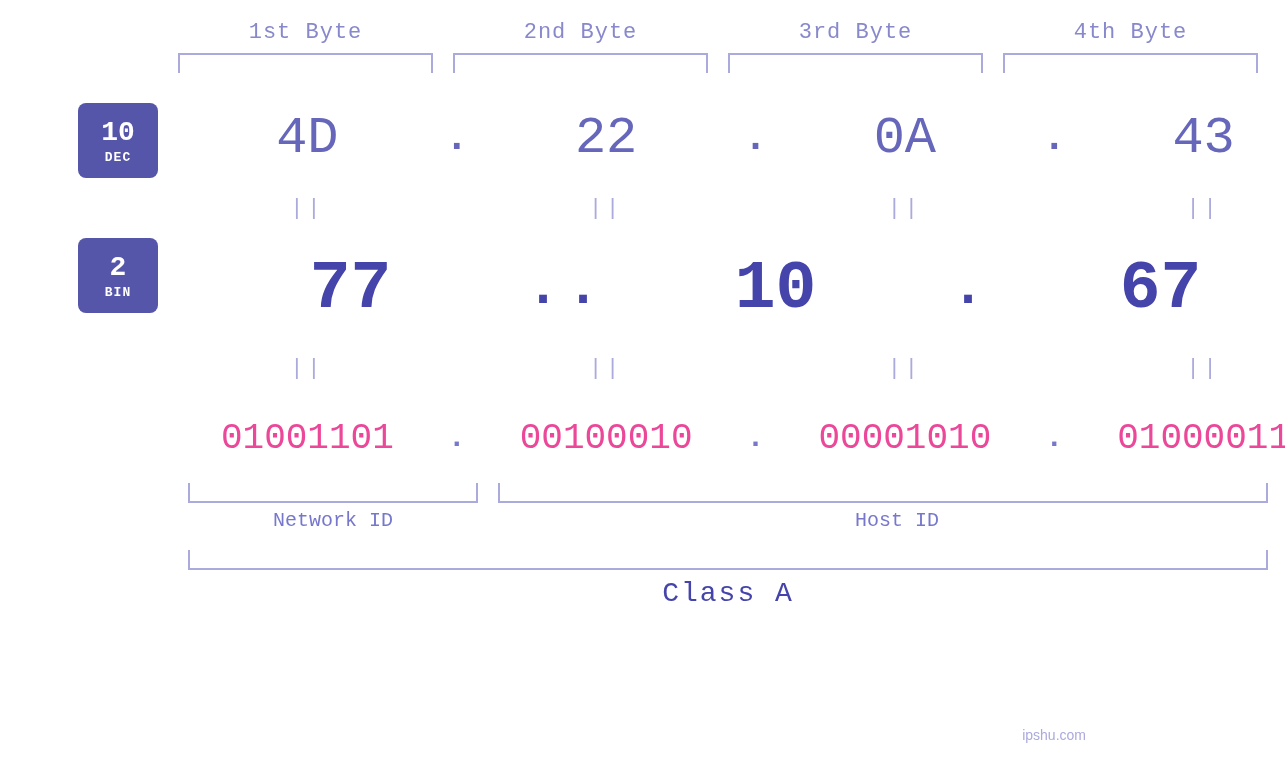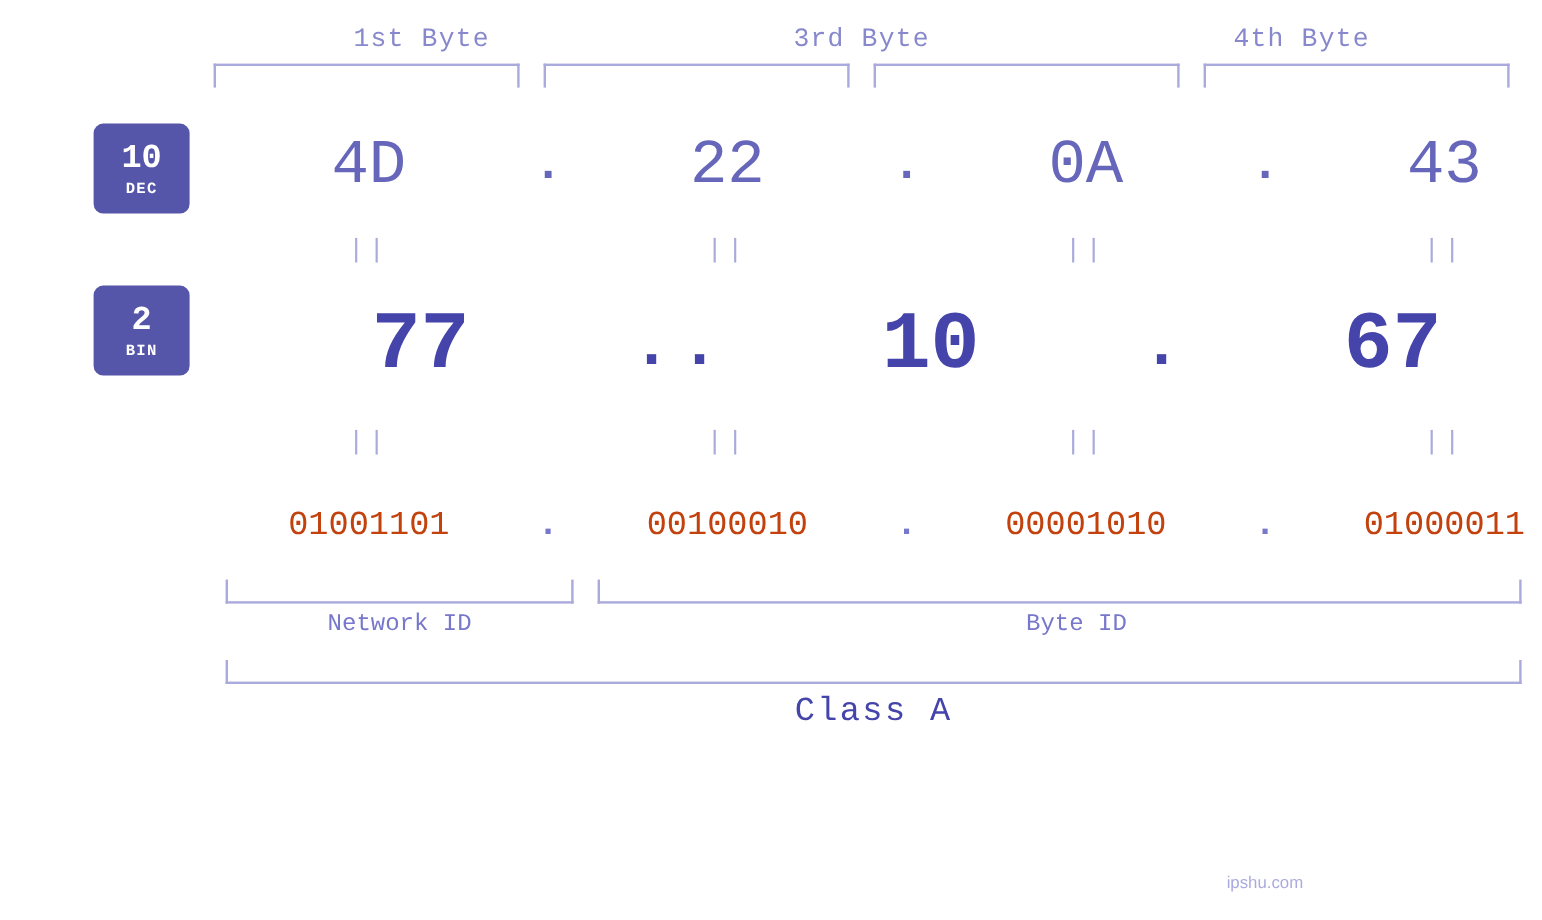--- a/index.html
+++ b/index.html
@@ -128,22 +128,22 @@
       font-weight: normal;
     }
 
     .byte-value.large {
       font-size: 68px;
       font-weight: bold;
       color: #4444aa;
     }
 
     .byte-value.binary {
-      font-size: 28px;
-      color: #c2410c;
+      font-size: 36px;
+      color: #ec4899;
     }
 
     .dot-cell {
       width: 40px;
       display: flex;
       align-items: center;
       justify-content: center;
       font-size: 60px;
       color: #4444aa;
       font-weight: bold;
@@ -205,20 +205,21 @@
       width: 40px;
     }
   </style>
 </head>
 <body>
 
 <div class="main-container">
 
   <div class="byte-labels-row">
     <div class="byte-label">1st Byte</div>
+    <div class="byte-label">2nd Byte</div>
     <div class="byte-label">3rd Byte</div>
     <div class="byte-label">4th Byte</div>
   </div>
 
   <div class="top-brackets-row">
     <div class="top-bracket"></div>
     <div class="top-bracket"></div>
     <div class="top-bracket"></div>
     <div class="top-bracket"></div>
   </div>
@@ -314,21 +315,21 @@
 
   <div class="bottom-area">
 
     <div style="display:flex; width:1100px; margin-left:130px; margin-bottom:6px;">
       <div style="width:290px; height:20px; border-bottom:2px solid #aaaadd; border-left:2px solid #aaaadd; border-right:2px solid #aaaadd; margin:0 10px;"></div>
       <div style="flex:1; height:20px; border-bottom:2px solid #aaaadd; border-left:2px solid #aaaadd; border-right:2px solid #aaaadd; margin:0 10px;"></div>
     </div>
 
     <div style="display:flex; width:1100px; margin-left:130px; margin-bottom:18px;gap:28px;">
       <div style="width:290px; text-align:center; color:#7777cc; font-size:20px; font-family:'Courier New',Courier,monospace; margin:0 10px;">Network ID</div>
-      <div style="flex:1; text-align:center; color:#7777cc; font-size:20px; font-family:'Courier New',Courier,monospace; margin:0 10px;">Byte ID</div>
+      <div style="flex:1; text-align:center; color:#7777cc; font-size:20px; font-family:'Courier New',Courier,monospace; margin:0 10px;">Host ID</div>
     </div>
 
     <div style="display:flex; width:1100px; margin-left:130px; margin-bottom:8px;">
       <div style="flex:1; height:20px; border-bottom:2px solid #aaaadd; border-left:2px solid #aaaadd; border-right:2px solid #aaaadd; margin:0 10px;"></div>
     </div>
 
     <div style="display:flex; width:1100px; margin-left:130px;">
       <div style="flex:1; text-align:center; color:#4444aa; font-size:28px; font-family:'Courier New',Courier,monospace; letter-spacing:2px;">Class A</div>
     </div>
   </div>

